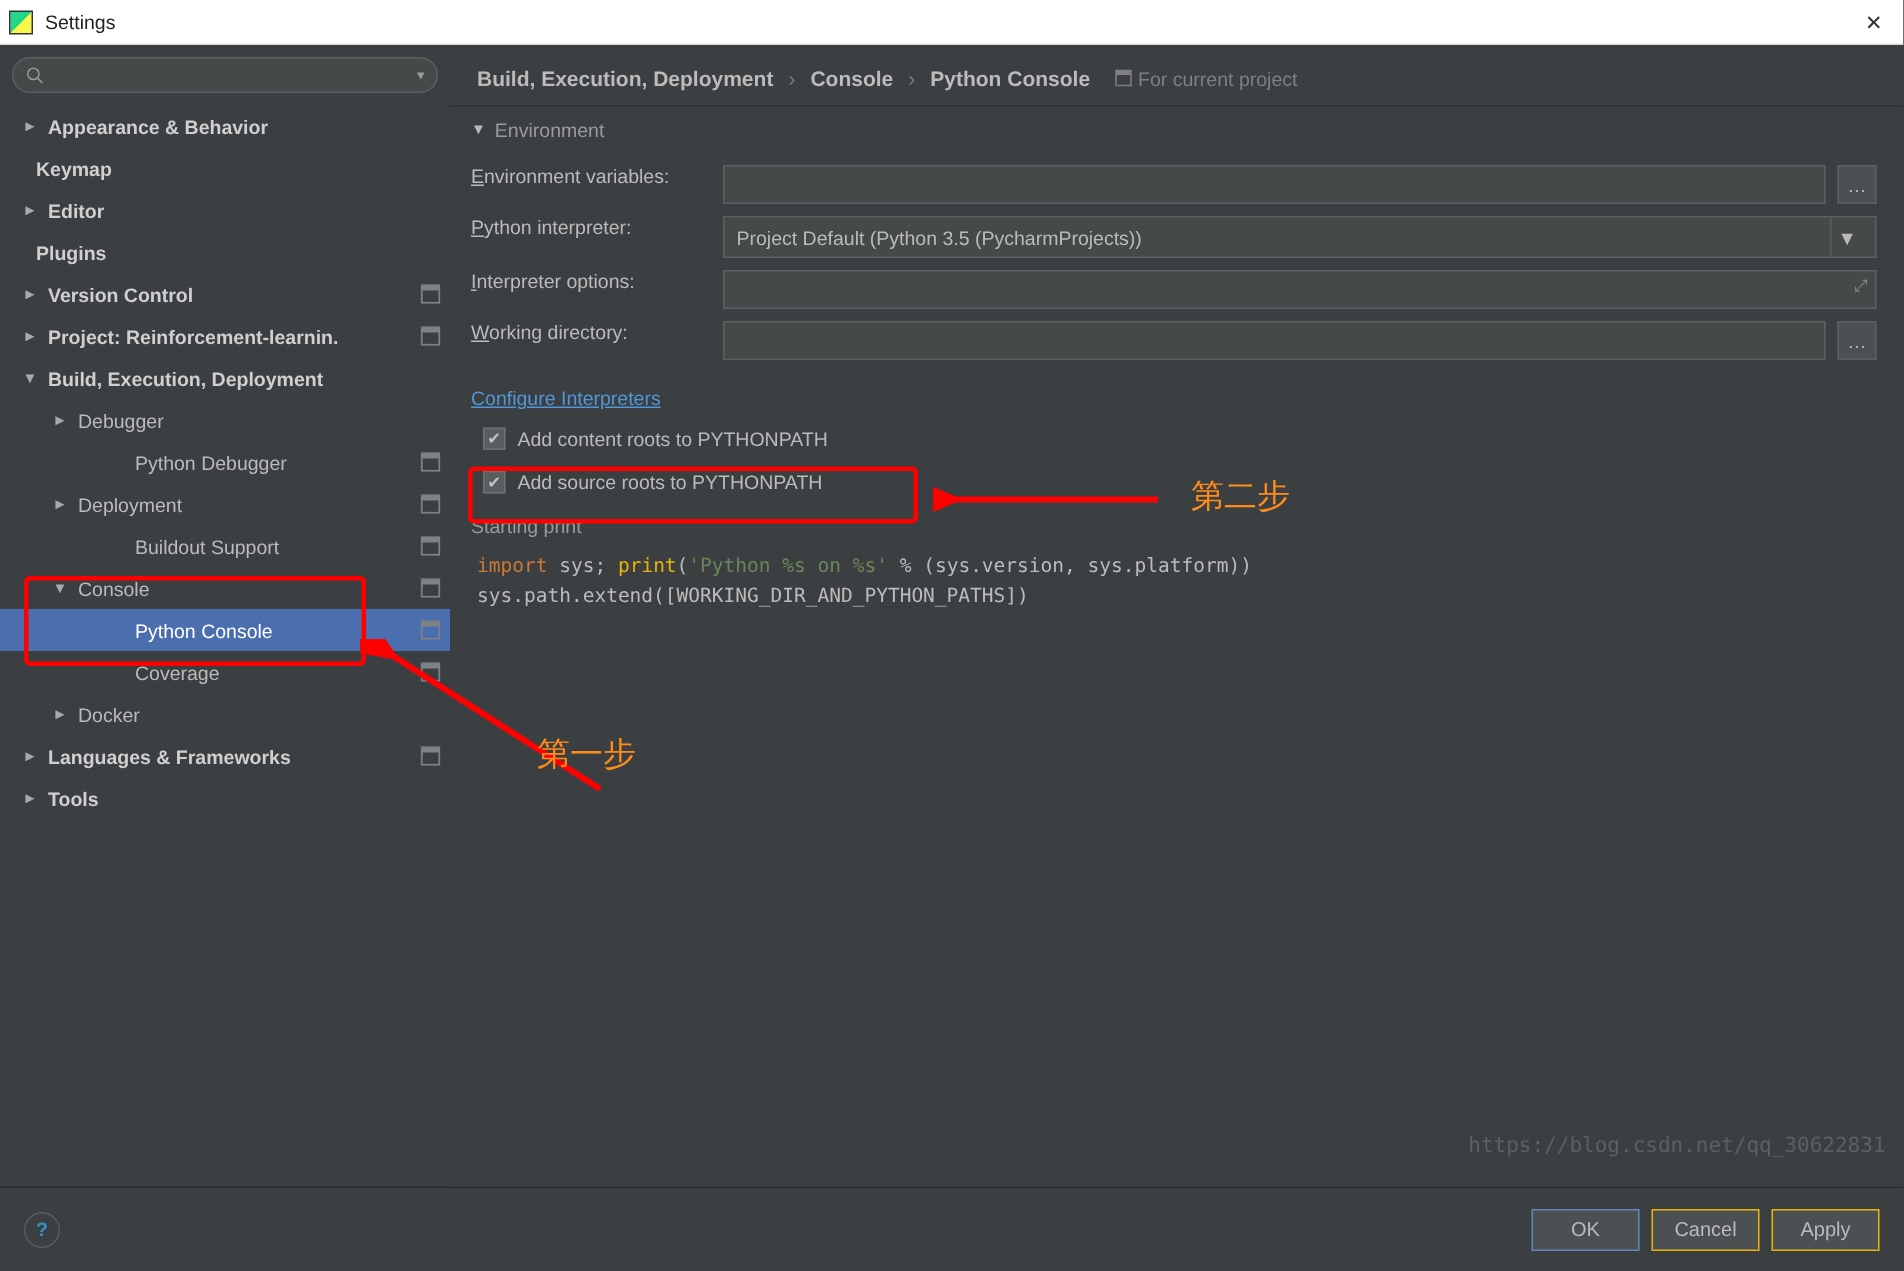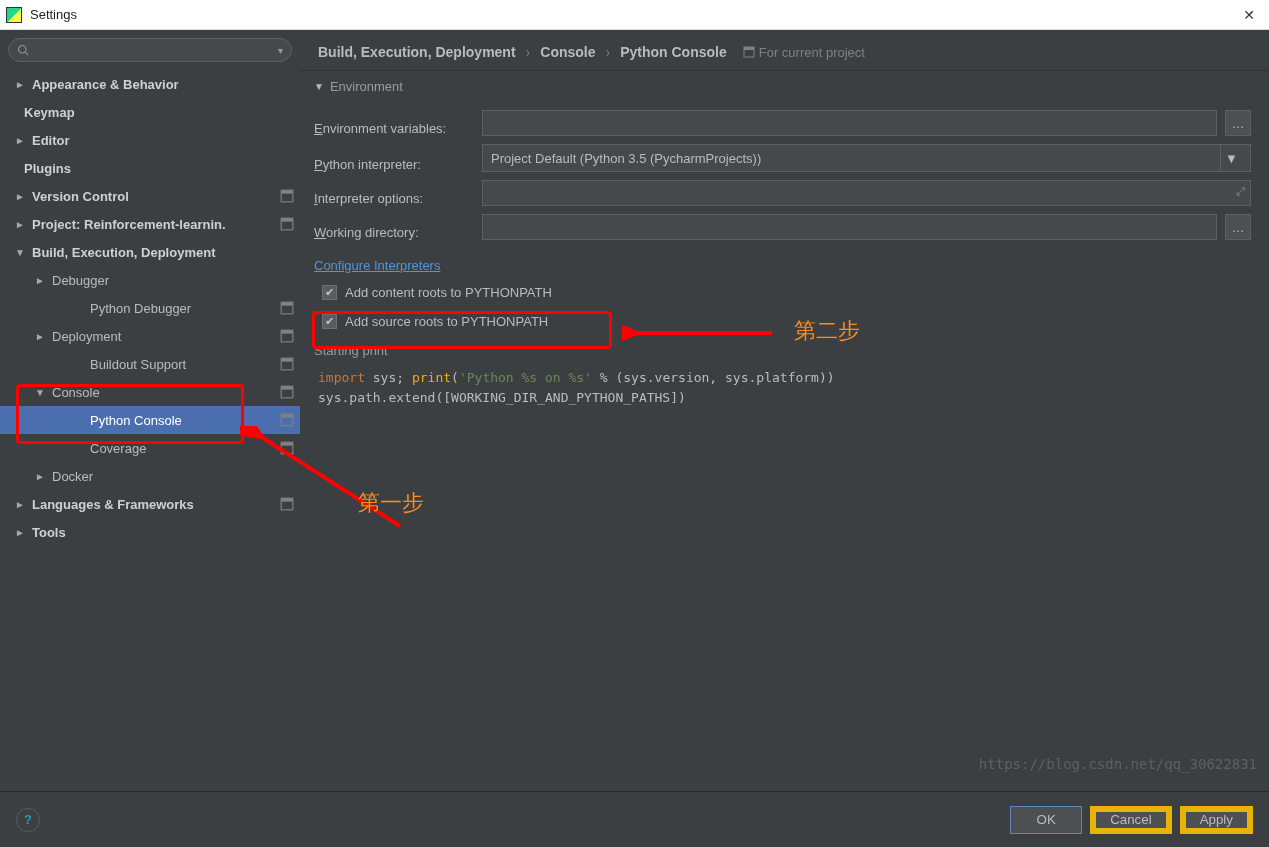--- a/index.html
+++ b/index.html
@@ -105,21 +105,21 @@
   padding: 8px 18px 4px 14px;
   color:#9b9b9b;
   font-size:13px;
   border-top:1px solid #323232;
 }
 .section-header .tri { font-size:10px; margin-right:6px; color:#b9b9b9;}
 .form-grid {
   padding: 4px 18px 6px 14px;
 }
 .form-row {
-  display:flex; align-items:flex-end; gap:8px;
+  display:flex; align-items:flex-start; gap:8px;
   margin: 8px 0;
 }
 .form-row .lbl {
   width: 160px;
   color:#bbbbbb;
 }
 .lbl u { text-decoration: underline;}
 .text-input {
   flex:1;
   background:#45494a;
@@ -188,21 +188,21 @@
   width:24px;height:24px;
   border:1px solid #5a5d5f;
   border-radius:12px;
   display:flex;align-items:center;justify-content:center;
   color:#3592c4; font-weight:bold;
 }
 .footer .spacer{flex:1;}
 .btn {
   min-width:72px; height:28px;
   background:#4c5052;
-  border:6px solid #eab308;
+  border:1px solid #eab308;
   color:#bbbbbb;
   padding:0 14px;
   margin-left:8px;
   cursor:pointer;
 }
 .btn.primary { border:1px solid #5e86ba;}
 .watermark {
   position:absolute;
   right:12px; bottom:75px;
   color:rgba(180,180,180,0.28);

